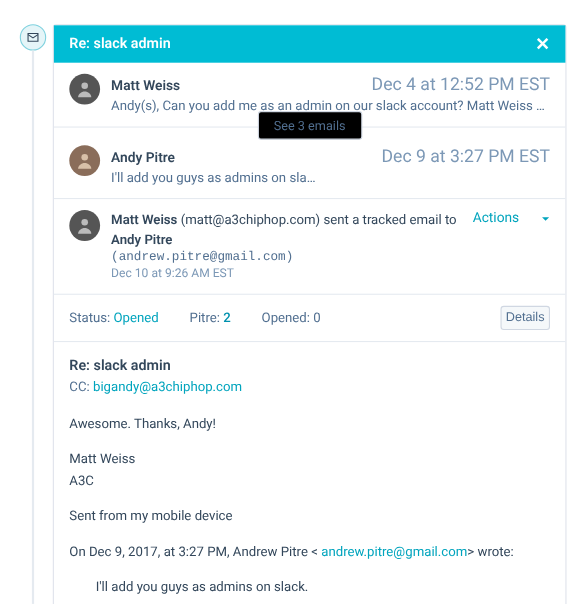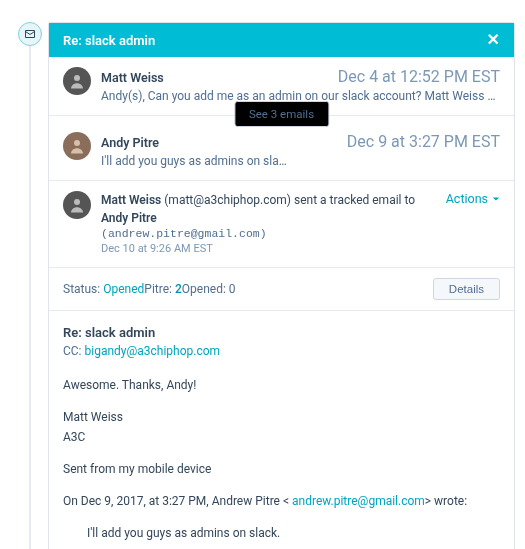--- a/index.html
+++ b/index.html
@@ -112,41 +112,41 @@
   .tracked-line .name-link { color: #33475b; font-weight: 600; }
   .tracked-line .recipient { color: #33475b; font-weight: 600; }
   .sub-email { font-size: 11.5px; color: #516f90; font-family: Liberation Mono, monospace; }
   .sub-date { font-size: 11px; color: #7c98b6; margin-top: 2px; }
   .actions-link {
     color: #00a4bd;
     font-size: 12.5px;
     cursor: pointer;
     display: inline-flex;
     align-items: center;
-    gap: 4px;
+    gap: 20px;
   }
   .actions-link svg { width: 8px; height: 8px; fill: #00a4bd; }
   .status-row {
     padding: 10px 14px;
     display: flex;
     align-items: center;
     justify-content: space-between;
     border-bottom: 1px solid #e5eaf0;
     font-size: 12px;
     color: #516f90;
   }
-  .status-left { display: flex; align-items: center; gap: 0; }
+  .status-left { display: flex; align-items: center; gap: 28px; }
   .stat-label { color: #516f90; }
   .stat-opened { color: #00a4bd; }
   .stat-count { color: #0091ae; font-weight: 500; }
   .stat-clicks { color: #516f90; }
   .details-btn {
     border: 1px solid #d0d7e2;
     background: #f5f8fa;
-    padding: 4px 15px;
+    padding: 4px 4px;
     font-size: 11.5px;
     color: #516f90;
     border-radius: 3px;
     cursor: pointer;
   }
   .email-body {
     padding: 14px 14px 8px 14px;
     font-size: 12px;
     color: #33475b;
   }

